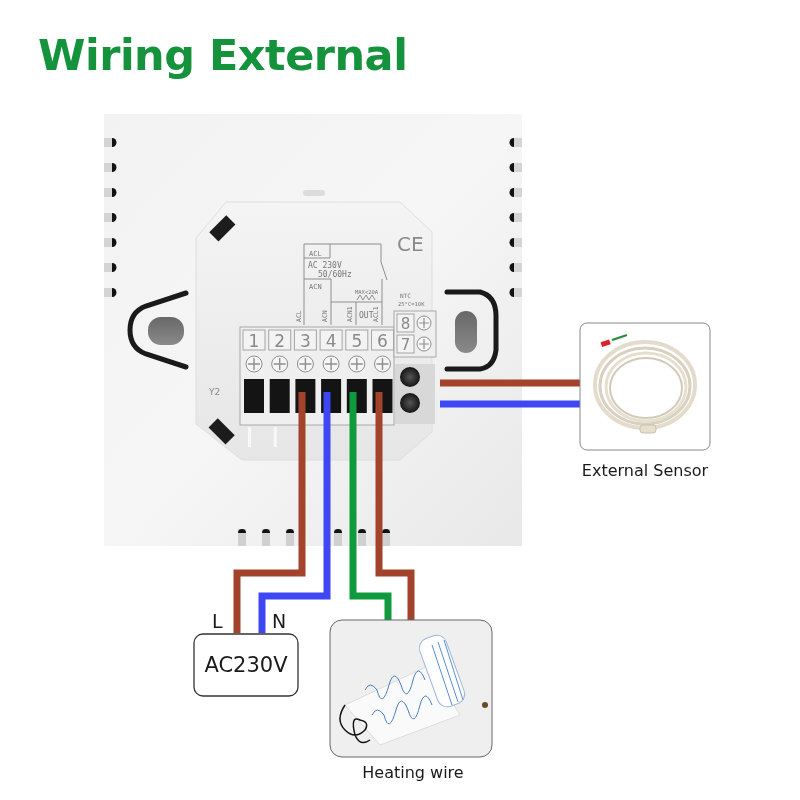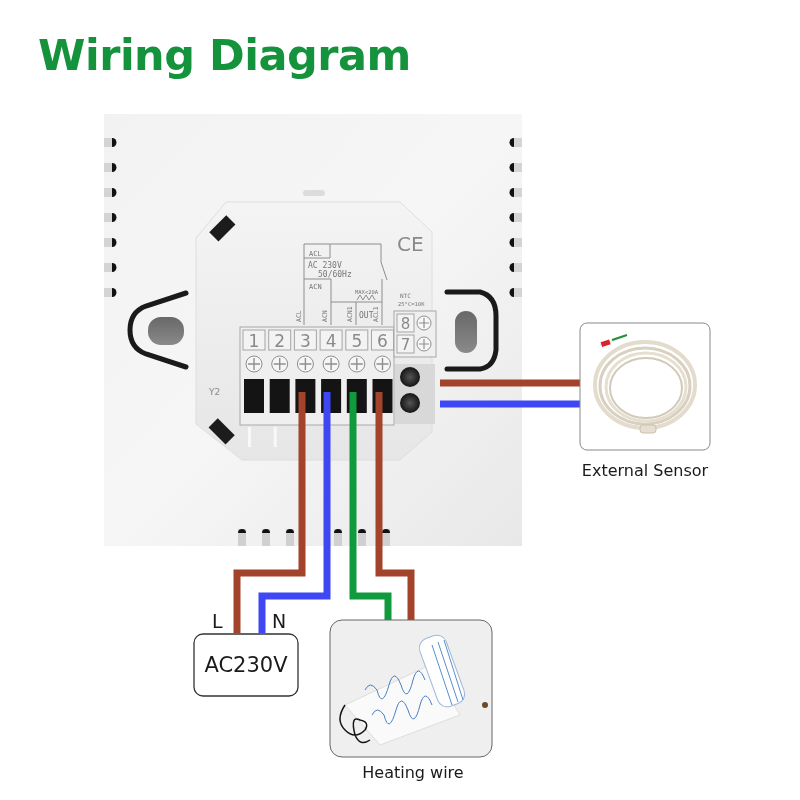--- a/index.html
+++ b/index.html
@@ -10,21 +10,21 @@
     font-size: 43px; color: #14923c; letter-spacing: -0.5px; margin: 0;
   }
   svg.main { position: absolute; left: 0; top: 0; }
   .lbl { font-family: "DejaVu Sans", sans-serif; fill: #1a1a1a; }
   .pcb { font-family: "DejaVu Sans Mono", monospace; fill: #777; }
   .num { font-family: "DejaVu Sans", sans-serif; fill: #8a8a8a; }
 </style>
 </head>
 <body>
 
-<h1 class="title">Wiring Diagram</h1>
+<h1 class="title">Wiring External</h1>
 
 <svg class="main" width="800" height="800" viewBox="0 0 800 800">
   <defs>
     <linearGradient id="panelGrad" x1="0" y1="0" x2="1" y2="1">
       <stop offset="0" stop-color="#f2f2f2"></stop>
       <stop offset="0.5" stop-color="#f6f6f6"></stop>
       <stop offset="1" stop-color="#e8e8e8"></stop>
     </linearGradient>
     <linearGradient id="plateGrad" x1="0" y1="0" x2="0" y2="1">
       <stop offset="0" stop-color="#f4f4f4"></stop>

